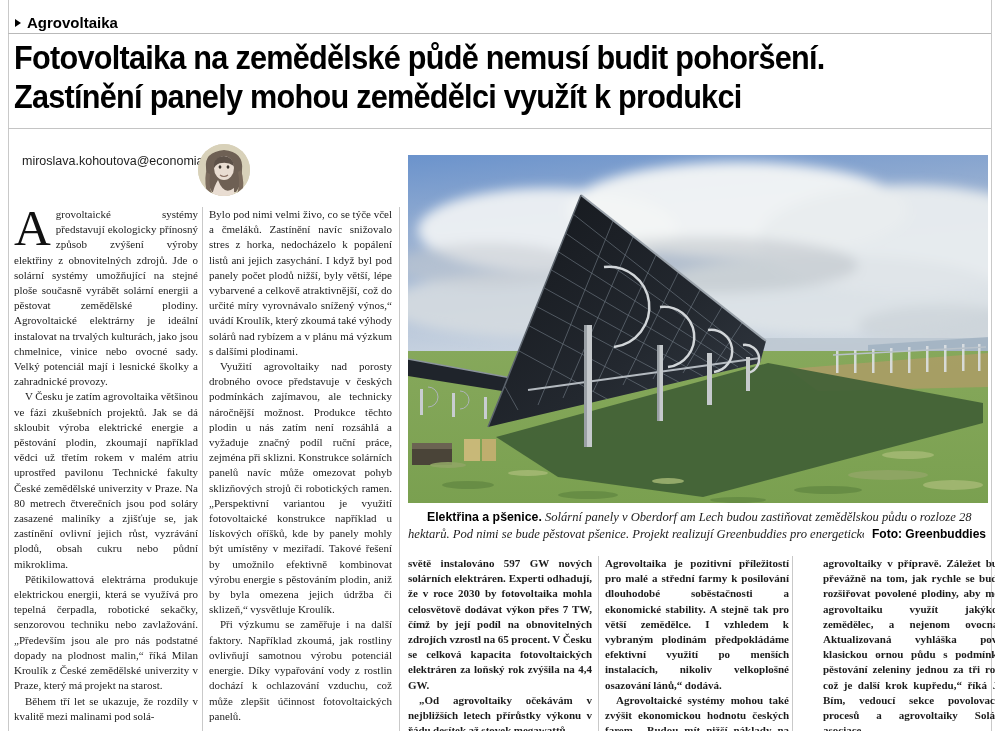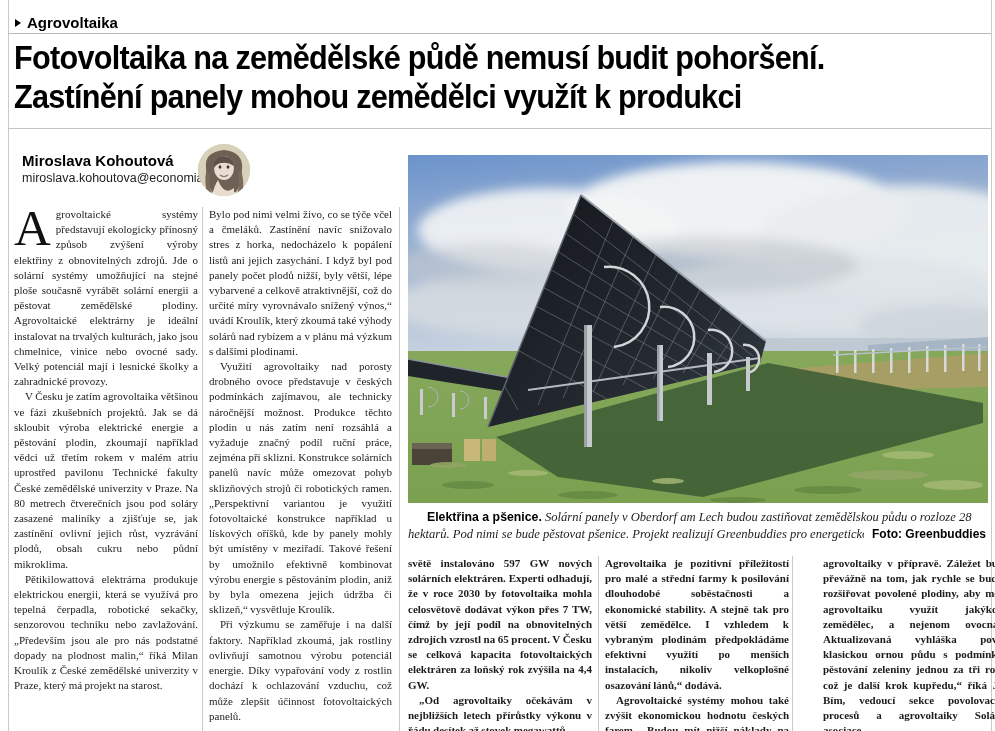--- a/index.html
+++ b/index.html
@@ -52,21 +52,20 @@
   </div>
   <div class="hrule" style="left:8px;top:33px;width:983px;"></div>
 
   <h1 class="headline" style="margin:0">
     <span style="display:block">Fotovoltaika na zemědělské půdě nemusí budit pohoršení.</span>
     <span style="display:block">Zastínění panely mohou zemědělci využít k produkci</span>
   </h1>
   <div class="hrule" style="left:8px;top:128px;width:983px;background:#c4c4c4;"></div>
 
   <div class="author">
-    <div class="author-name">Miroslava Kohoutová</div>
     <div class="author-email">miroslava.kohoutova@economia.cz</div>
   </div>
   <div class="avatar">
     <svg width="52" height="52" viewBox="0 0 52 52">
       <rect width="52" height="52" fill="#d8d1b9"></rect>
       <path d="M8 24 Q6 8 26 6 Q46 8 44 26 Q44 40 38 48 L14 48 Q8 38 8 24 Z" fill="#6e6054"></path>
       <ellipse cx="26" cy="24" rx="10" ry="12" fill="#e9ddd2"></ellipse>
       <path d="M16 20 Q18 12 26 12 Q35 13 36 22 Q30 18 24 19 Q19 19 16 24 Z" fill="#5d5148"></path>
       <path d="M12 30 Q10 46 16 52 L10 52 Q6 40 8 28 Z" fill="#7a6a5c"></path>
       <path d="M40 28 Q43 42 38 52 L44 52 Q47 38 43 26 Z" fill="#7a6a5c"></path>
@@ -74,20 +73,21 @@
       <ellipse cx="30" cy="23" rx="1.4" ry="1.8" fill="#3c342e"></ellipse>
       <path d="M22 31 Q26 34 30 31" stroke="#8a6f62" stroke-width="1.2" fill="none"></path>
       <path d="M20 36 Q26 52 36 44 L36 52 L14 52 Q16 42 20 36 Z" fill="#e9ddd2"></path>
     </svg>
   </div>
 
   <div class="col" style="left:14px;width:184px;">
     <p class="dropcap">Agrovoltaické systémy představují ekologicky přínosný způsob zvýšení výroby elektřiny z obnovitelných zdrojů. Jde o solární systémy umožňující na stejné ploše současně vyrábět solární energii a pěstovat zemědělské plodiny. Agrovoltaické elektrárny je ideální instalovat na trvalých kulturách, jako jsou chmelnice, vinice nebo ovocné sady. Velký potenciál mají i lesnické školky a zahradnické provozy.</p>
     <p>V Česku je zatím agrovoltaika většinou ve fázi zkušebních projektů. Jak se dá skloubit výroba elektrické energie a pěstování plodin, zkoumají například vědci už třetím rokem v malém atriu uprostřed pavilonu Technické fakulty České zemědělské univerzity v Praze. Na 80 metrech čtverečních jsou pod soláry zasazené maliníky a zjišťuje se, jak zastínění ovlivní jejich růst, vyzrávání plodů, obsah cukru nebo půdní mikroklima.</p>
     <p>Pětikilowattová elektrárna produkuje elektrickou energii, která se využívá pro tepelná čerpadla, robotické sekačky, senzorovou techniku nebo zavlažování. „Především jsou ale pro nás podstatné dopady na plodnost malin,“ říká Milan Kroulík z České zemědělské univerzity v Praze, který má projekt na starost.</p>
+    <p>Během tří let se ukazuje, že rozdíly v kvalitě mezi malinami pod solá-</p>
   </div>
   <div class="vrule" style="left:202px;top:207px;height:524px;"></div>
 
   <div class="col" style="left:209px;width:183px;">
     <p>Bylo pod nimi velmi živo, co se týče včel a čmeláků. Zastínění navíc snižovalo stres z horka, nedocházelo k popálení listů ani jejich zasychání. I když byl pod panely počet plodů nižší, byly větší, lépe vybarvené a celkově atraktivnější, což do určité míry vyrovnávalo snížený výnos,“ uvádí Kroulík, který zkoumá také výhody solárů nad rybízem a v plánu má výzkum s dalšími plodinami.</p>
     <p>Využití agrovoltaiky nad porosty drobného ovoce představuje v českých podmínkách zajímavou, ale technicky náročnější možnost. Produkce těchto plodin u nás zatím není rozsáhlá a vyžaduje značný podíl ruční práce, zejména při sklizni. Konstrukce solárních panelů navíc může omezovat pohyb sklizňových strojů či robotických ramen. „Perspektivní variantou je využití fotovoltaické konstrukce například u lískových oříšků, kde by panely mohly být umístěny v meziřadí. Takové řešení by umožnilo efektivně kombinovat výrobu energie s pěstováním plodin, aniž by byla omezena jejich údržba či sklizeň,“ vysvětluje Kroulík.</p>
     <p>Při výzkumu se zaměřuje i na další faktory. Například zkoumá, jak rostliny ovlivňují samotnou výrobu potenciál energie. Díky vypařování vody z rostlin dochází k ochlazování vzduchu, což může zlepšit účinnost fotovoltaických panelů.</p>
   </div>
   <div class="vrule" style="left:399px;top:207px;height:524px;"></div>
 

